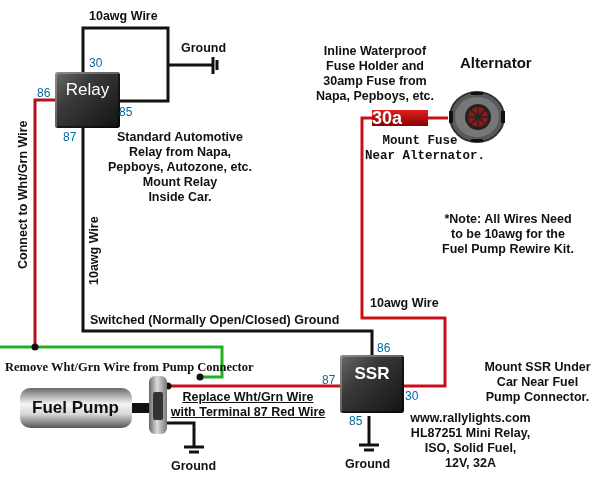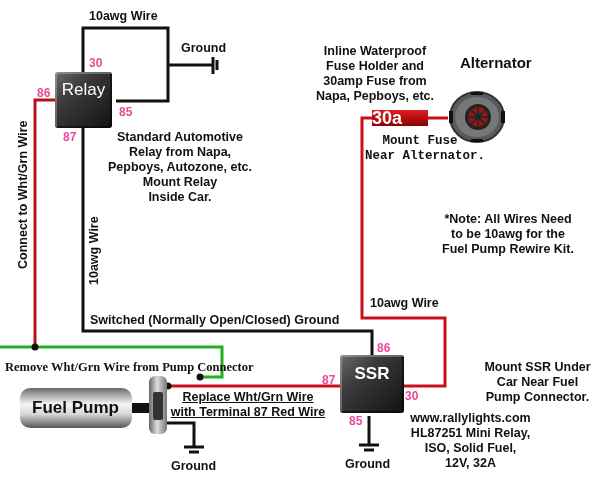--- a/index.html
+++ b/index.html
@@ -1,21 +1,21 @@
 <!DOCTYPE html>
 <html><head>
 <meta charset="utf-8">
 <style>
   html, body { margin:0; padding:0; background:#fff; }
   body { width:600px; height:480px; position:relative; overflow:hidden;
          font-family:"Liberation Sans", sans-serif; color:#111; }
   #diagram { position:absolute; left:0; top:0; width:600px; height:480px; }
   .lbl { position:absolute; font-weight:bold; font-size:12.5px; line-height:15px;
          color:#111; white-space:pre; text-align:center; }
-  .pin { position:absolute; font-weight:bold; font-size:12px; color:#ec4899; }
+  .pin { position:absolute; font-weight:normal; font-size:12px; color:#0369a1; }
   .rot { position:absolute; font-weight:bold; font-size:12.5px; white-space:nowrap;
          transform:rotate(-90deg); transform-origin:left top; }
   .box { position:absolute; border-radius:3px;
          background:linear-gradient(135deg,#6a6a6a 0%,#3a3a3a 35%,#222 75%,#111 100%);
          box-shadow: inset 2px 2px 0 rgba(255,255,255,0.25), inset -2px -2px 0 rgba(0,0,0,0.5);
          color:#fff; text-align:center; font-size:17px; line-height:20px; }
   .fuse { position:absolute; left:372px; top:110px; width:56px; height:16px;
           background:linear-gradient(180deg,#e02020,#8b0000); color:#fff;
           font-weight:bold; font-size:18px; line-height:16px; }
   .pump { position:absolute; left:20px; top:388px; width:112px; height:40px; border-radius:10px;
@@ -78,21 +78,21 @@
       <line x1="471" y1="110" x2="485" y2="124"></line>
       <line x1="485" y1="110" x2="471" y2="124"></line>
     </g>
     <rect x="449" y="111" width="4" height="12" fill="#111"></rect>
     <rect x="501" y="111" width="4" height="12" fill="#111"></rect>
     <rect x="471" y="92" width="12" height="3" fill="#111"></rect>
     <rect x="471" y="139" width="12" height="3" fill="#111"></rect>
   </g>
 </svg>
 
-<div class="box" style="left:55px;top:72px;width:57px;height:56px;">
+<div class="box" style="left:55px;top:72px;width:65px;height:56px;">
   <div style="margin-top:8px;">Relay</div>
 </div>
 <span class="pin" style="left:89px;top:56px;">30</span>
 <span class="pin" style="left:119px;top:105px;">85</span>
 <span class="pin" style="left:37px;top:86px;">86</span>
 <span class="pin" style="left:63px;top:130px;">87</span>
 
 <div class="box" style="left:340px;top:355px;width:64px;height:58px;font-weight:bold;">
   <div style="margin-top:9px;">SSR</div>
 </div>

